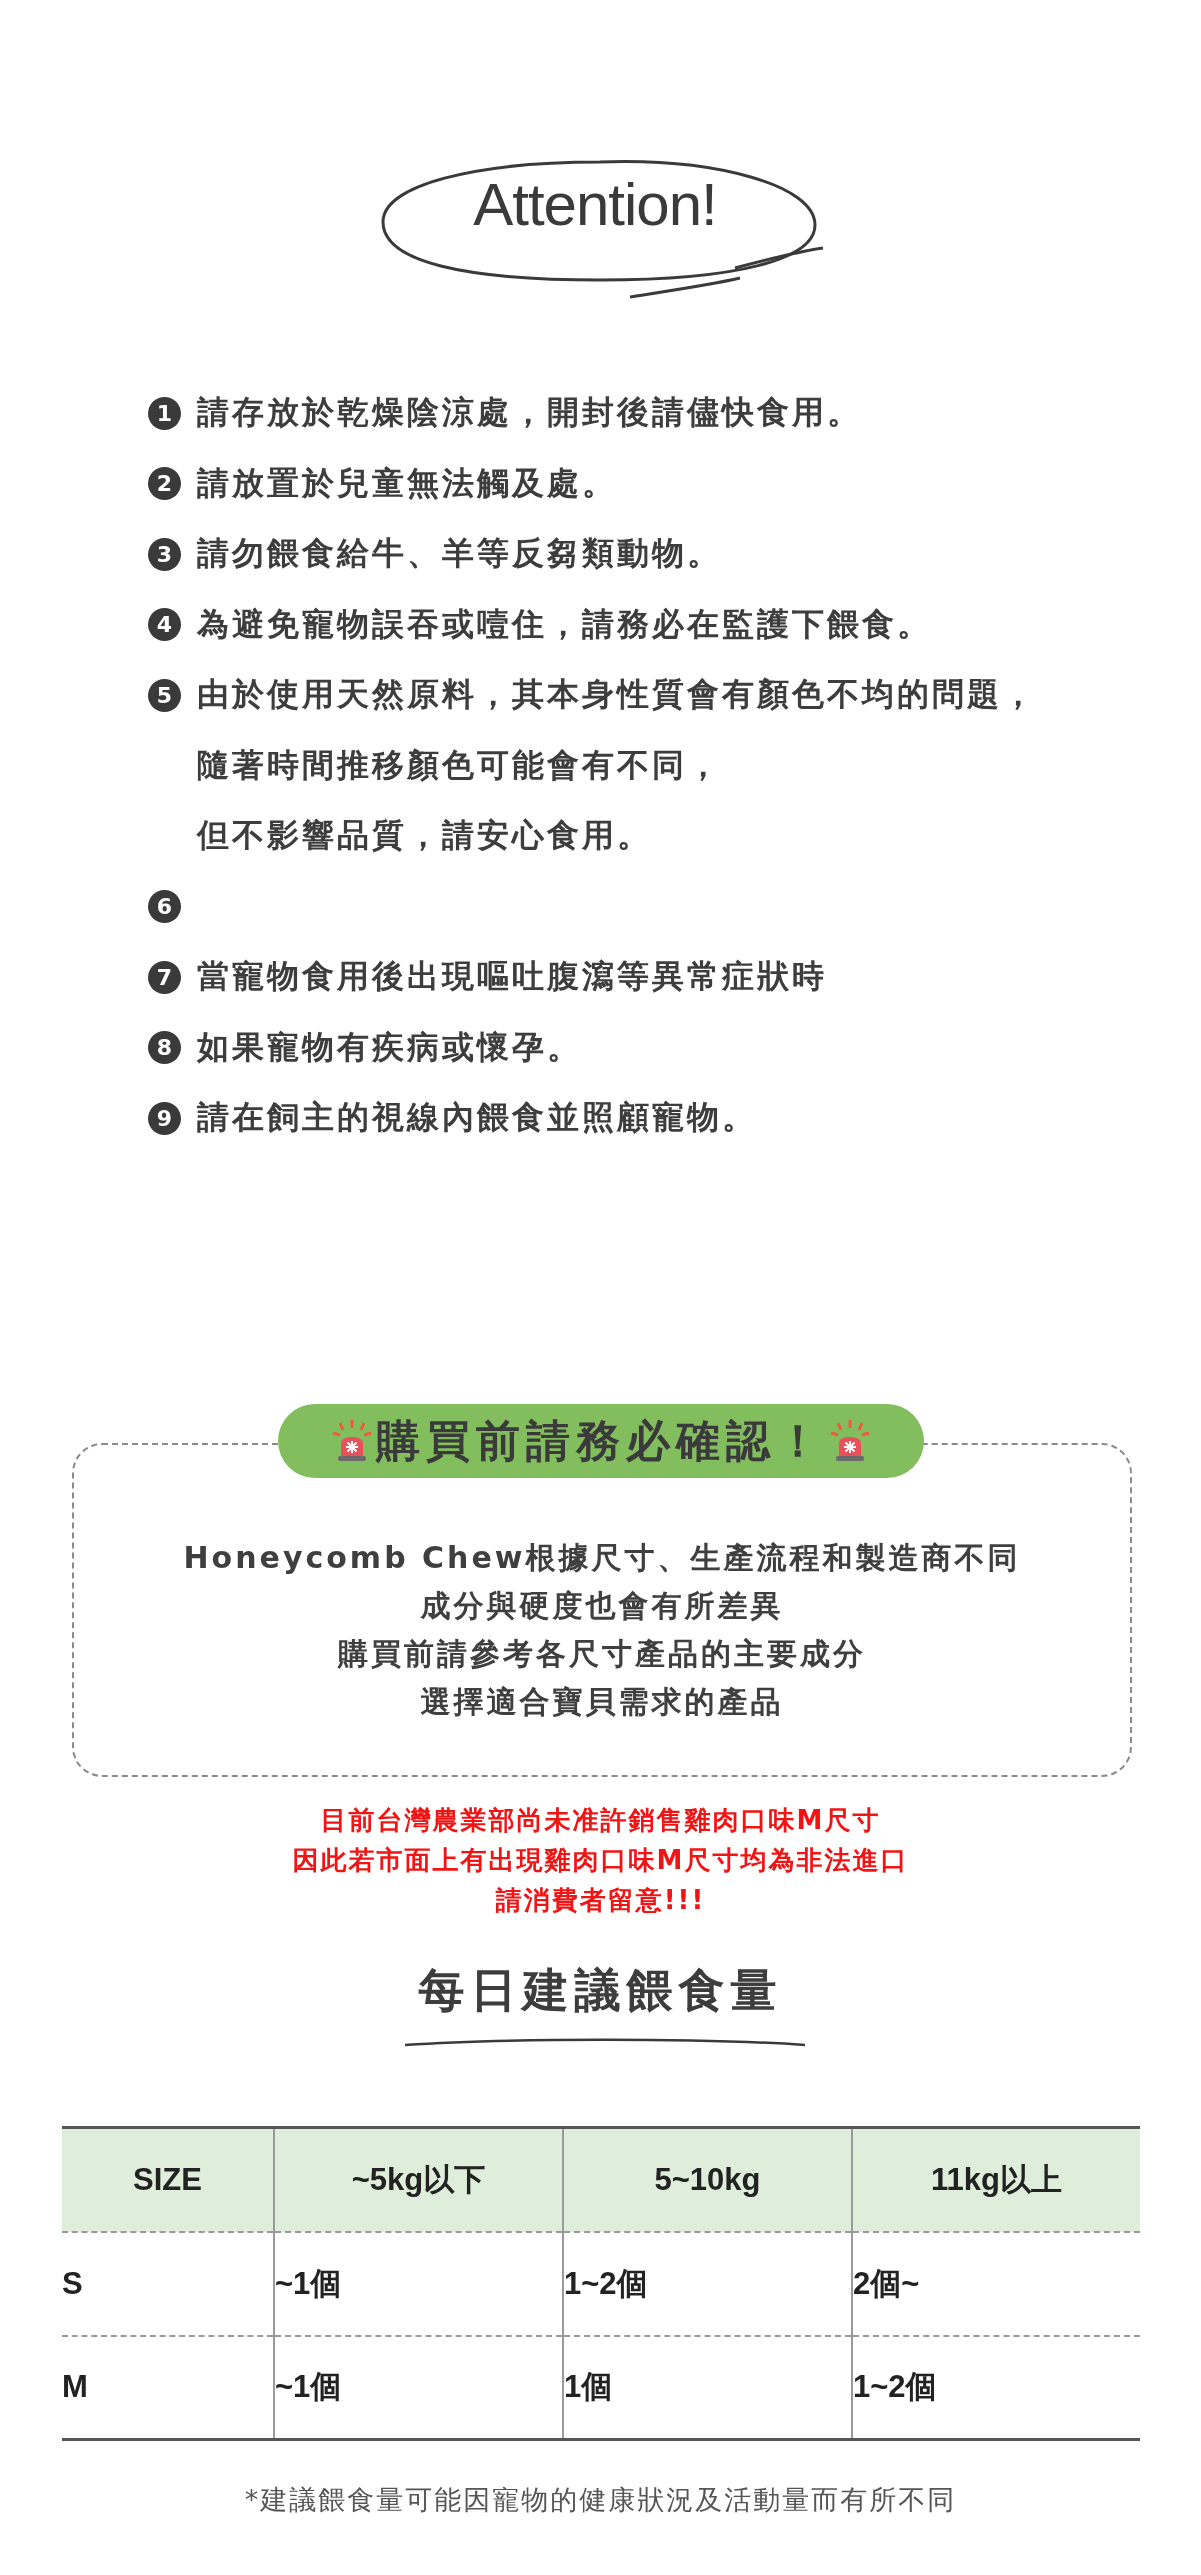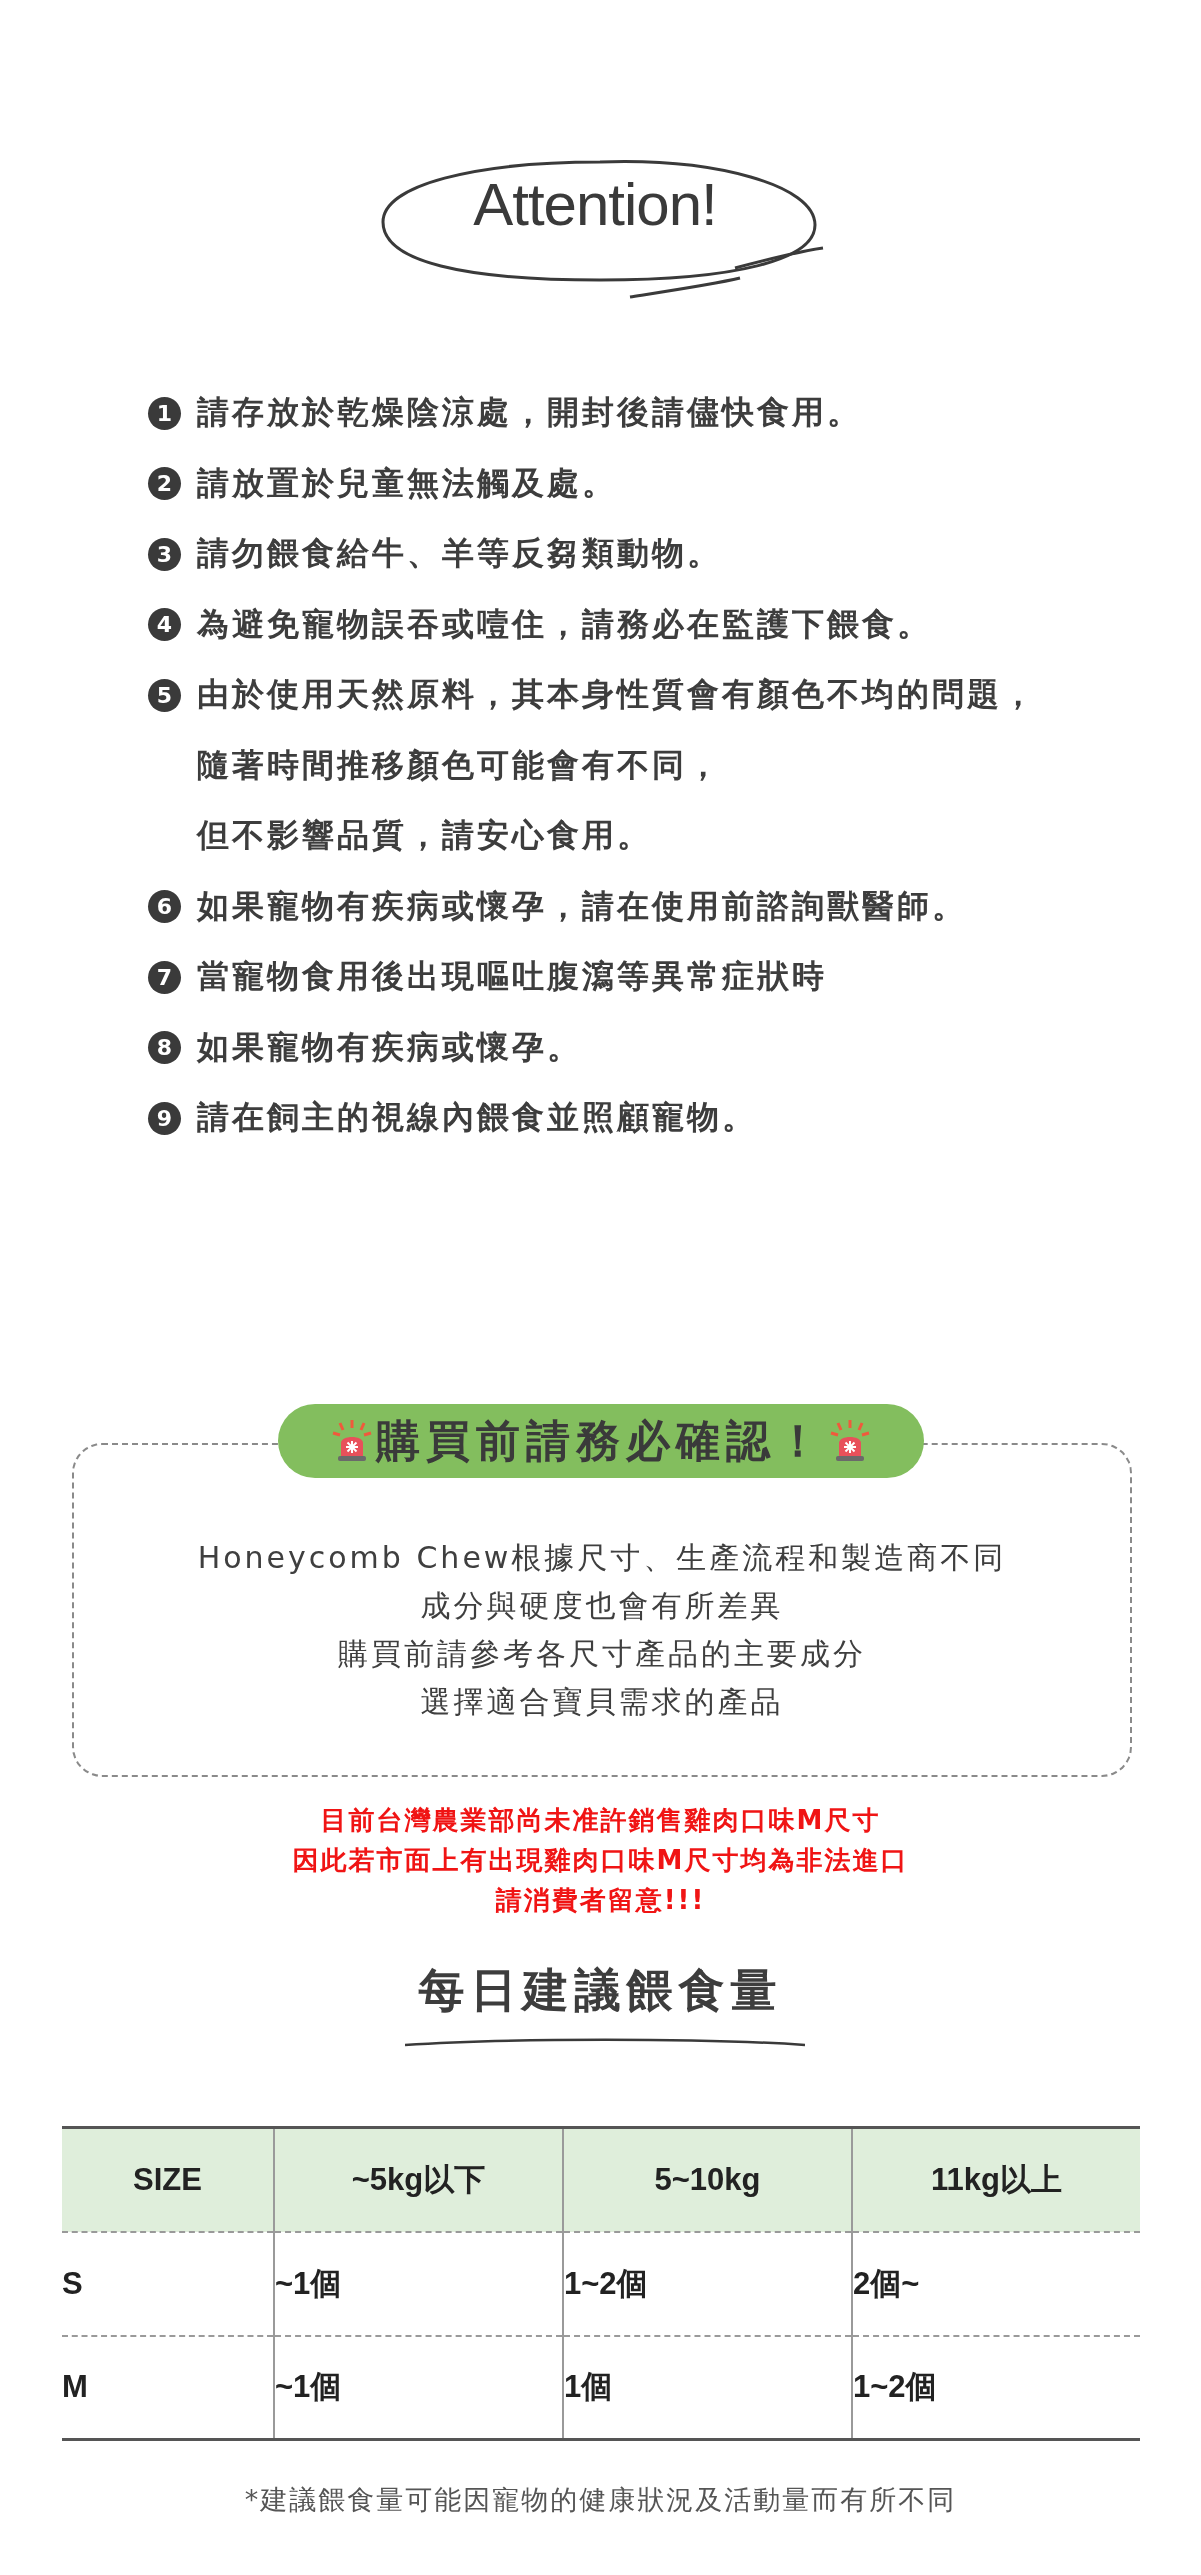--- a/index.html
+++ b/index.html
@@ -84,21 +84,21 @@
       color: #3a3a3a;
       letter-spacing: 6px;
     }
     .siren { width: 40px; height: 44px; display: inline-block; }
     .confirm-body {
       position: absolute;
       left: 72px; top: 1534px;
       width: 1060px;
       text-align: center;
       font-size: 30px;
-      font-weight: normal;
+      font-weight: bold;
       color: #3f3f3f;
       letter-spacing: 3px;
       line-height: 48px;
     }
 
     
     .warning {
       position: absolute;
       left: 0; top: 1800px;
       width: 1201px;
@@ -198,21 +198,20 @@
     <span>由於使用天然原料，其本身性質會有顏色不均的問題，</span>
   </div>
   <div class="notice-line cont">
     <span>隨著時間推移顏色可能會有不同，</span>
   </div>
   <div class="notice-line cont">
     <span>但不影響品質，請安心食用。</span>
   </div>
   <div class="notice-line">
     <span class="notice-num">6</span>
-    <span>如果寵物有疾病或懷孕，請在使用前諮詢獸醫師。</span>
   </div>
   <div class="notice-line">
     <span class="notice-num">7</span>
     <span>當寵物食用後出現嘔吐腹瀉等異常症狀時</span>
   </div>
   <div class="notice-line">
     <span class="notice-num">8</span>
     <span>如果寵物有疾病或懷孕。</span>
   </div>
   <div class="notice-line">

